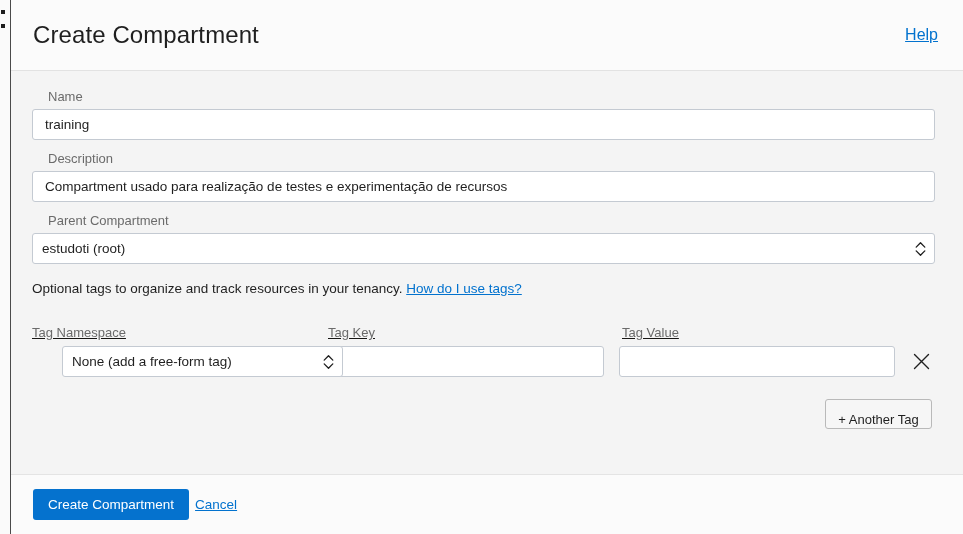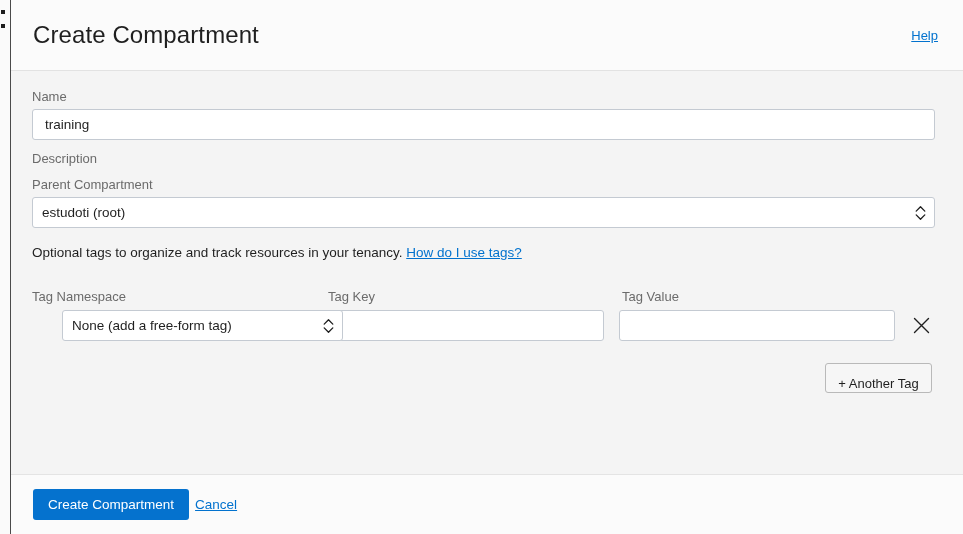--- a/index.html
+++ b/index.html
@@ -63,41 +63,42 @@
   }
   .panel-title {
     font-size: 24px;
     font-weight: normal;
     color: #1f1f1f;
     letter-spacing: 0.1px;
     line-height: 1;
     margin: 0;
   }
   .help-link {
-    font-size: 13px;
+    font-size: 16px;
     color: #0272ce;
     text-decoration: underline;
     cursor: pointer;
   }
 
   
   .panel-body {
     flex: 1 1 auto;
     background: #f4f4f4;
     padding: 18px 28px 0 21px;
     overflow: hidden;
   }
 
   .field { margin-bottom: 11px; }
   .field-label {
     display: block;
     font-size: 13px;
     color: #6b6b6b;
     margin-bottom: 5px;
     line-height: 15px;
+    margin-left: 16px;
   }
   .text-input {
     display: block;
     width: 903px;
     height: 31px;
     background: #ffffff;
     border: 1px solid #c4cad2;
     border-radius: 3px;
     font-family: "Liberation Sans", sans-serif;
     font-size: 13.5px;
@@ -148,20 +149,21 @@
   .tags-hint a {
     color: #0272ce;
     text-decoration: underline;
     cursor: pointer;
   }
 
   .tag-row-labels {
     display: flex;
     align-items: flex-end;
     margin-bottom: 5px;
+    text-decoration: underline;
   }
   .tag-row-labels .col-ns { width: 296px; }
   .tag-row-labels .col-key { width: 294px; }
   .tag-row-labels .col-val { width: 283px; }
   .tag-row-labels .lbl {
     font-size: 13px;
     color: #6b6b6b;
     line-height: 15px;
   }
 
@@ -253,20 +255,21 @@
 
     <div class="panel-body">
 
       <div class="field">
         <label class="field-label">Name</label>
         <input class="text-input" type="text" value="training" style="">
       </div>
 
       <div class="field">
         <label class="field-label">Description</label>
+        <input class="text-input" type="text" value="Compartment usado para realização de testes e experimentação de recursos" style="">
       </div>
 
       <div class="field">
         <label class="field-label">Parent Compartment</label>
         <div class="select-wrap">
           <div class="select-box">
             <span>estudoti (root)</span>
           </div>
           <svg class="stepper-icon" viewBox="0 0 11 17">
             <path d="M1.2 6.6 L5.5 2.2 L9.8 6.6" fill="none" stroke="#1f1f1f" stroke-width="1.3" stroke-linecap="round" stroke-linejoin="round"></path>

